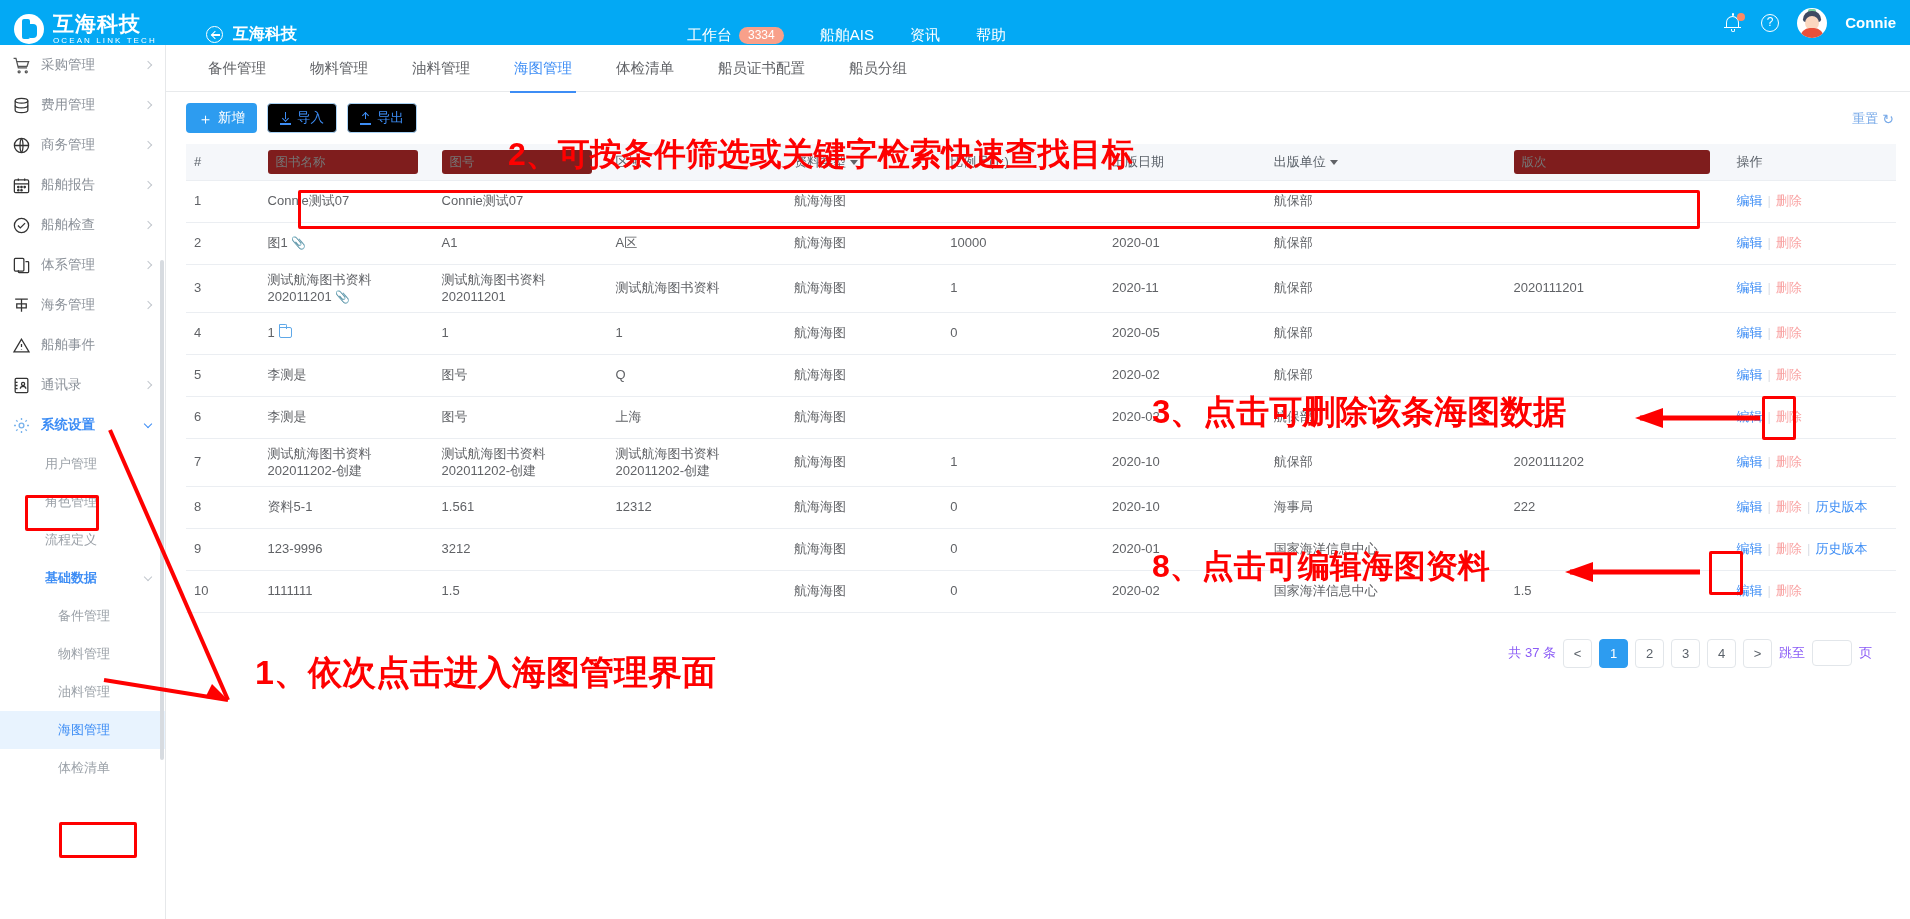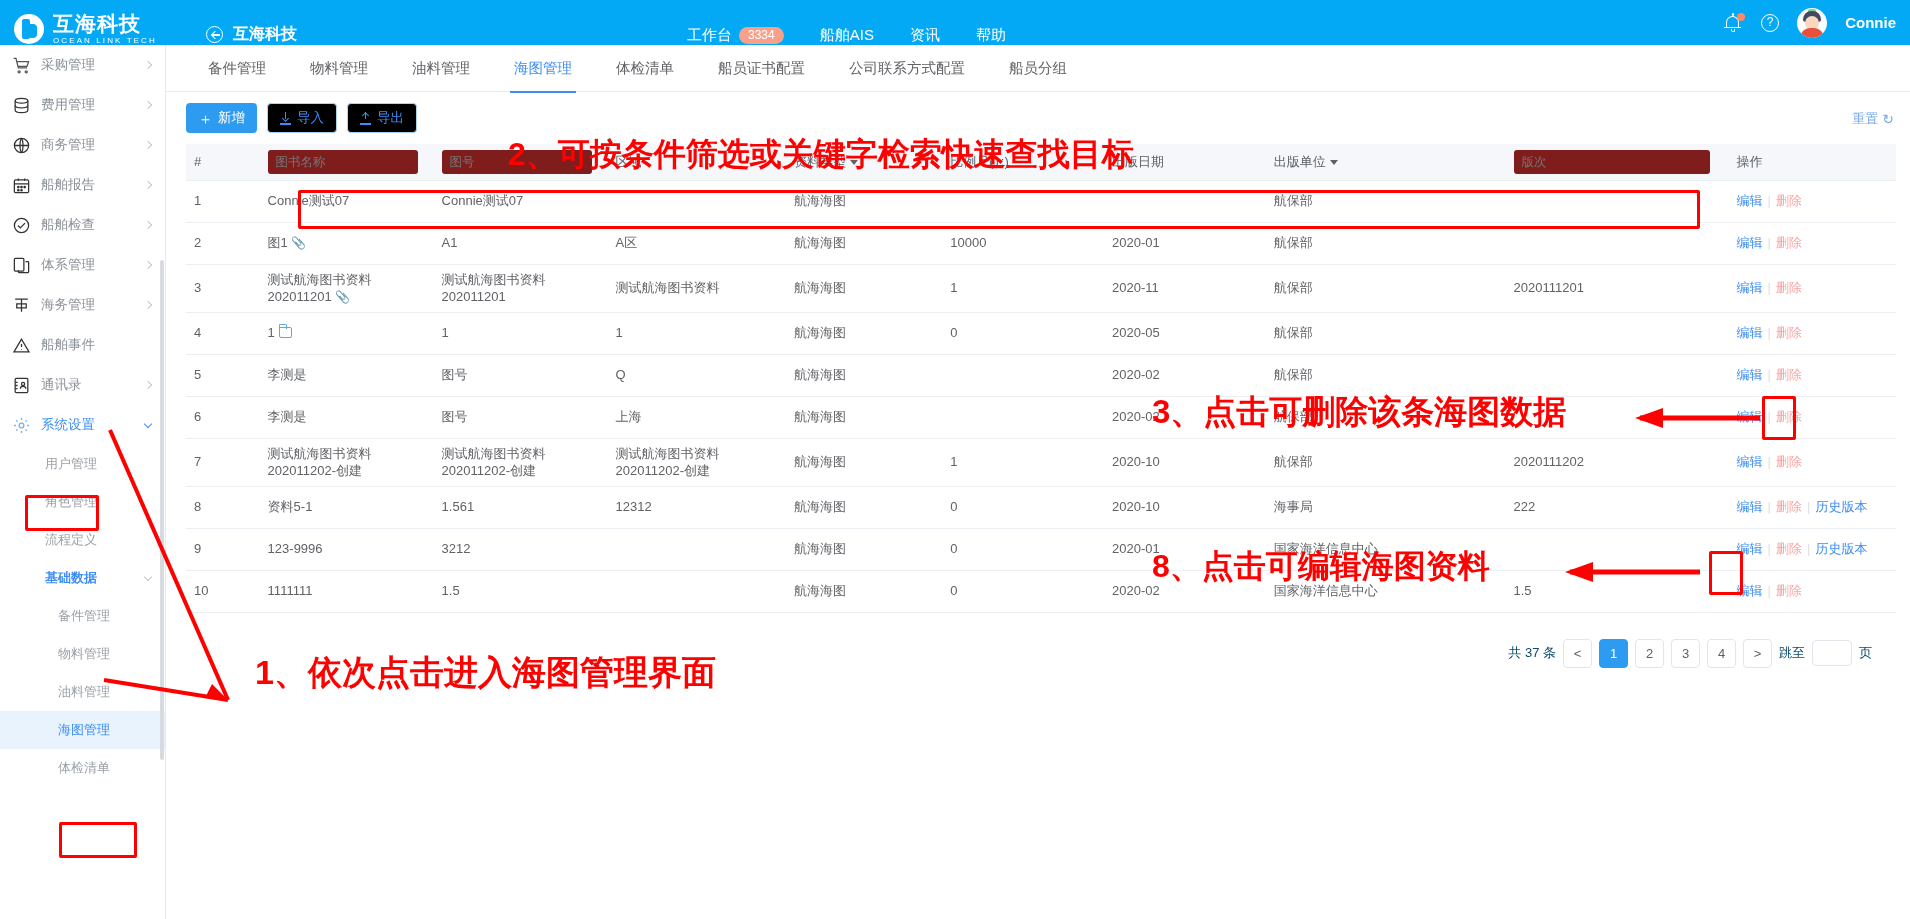--- a/index.html
+++ b/index.html
@@ -89,21 +89,21 @@
     height: 40px; display: flex; align-items: center; padding: 0 14px 0 12px;
     font-size: 13.5px; color: #8b9199; cursor: pointer; position: relative;
   }
   .sb-icon { width: 19px; height: 19px; flex: 0 0 19px; margin-right: 10px; position: relative; color: #555; }
   .sb-label { flex: 1 1 auto; white-space: nowrap; }
   .sb-chev {
     width: 6px; height: 6px; border-right: 1.4px solid #c2c7cd; border-bottom: 1.4px solid #c2c7cd;
     transform: rotate(-45deg); flex: 0 0 auto;
   }
   .sb-chev.down { transform: rotate(45deg); margin-bottom: 3px; }
-  .sb-item.active { color: #3d8df5; font-weight: normal; }
+  .sb-item.active { color: #3d8df5; font-weight: bold; }
   .sb-item.active .sb-chev { border-color: #3d8df5; }
   .sb-sub { height: 38px; display: flex; align-items: center; font-size: 13px; color: #9ba1a8; padding-left: 45px; cursor: pointer; }
   .sb-sub.lvl2 { padding-left: 58px; }
   .sb-sub.blue { color: #3d8df5; font-weight: bold; }
   .sb-sub.sel { background: #e8f3fe; color: #3d8df5; }
   .sb-sub .sb-chev { margin-left: auto; margin-right: 14px; }
   .sb-scroll { position: absolute; right: 1px; top: 215px; width: 4px; height: 500px; background: #d7dbe0; border-radius: 2px; }
 
   
   .main {
@@ -171,21 +171,21 @@
 
   
   .pager { display: flex; justify-content: flex-end; align-items: center; gap: 7px; padding: 26px 24px 0 0; font-size: 13px; color: #606266; }
   .pg-box {
     min-width: 29px; height: 29px; border: 1px solid #e2e6ea; border-radius: 4px;
     display: flex; align-items: center; justify-content: center; background: #fff;
     cursor: pointer; font-size: 13px; color: #5a6169; padding: 0 6px;
   }
   .pg-box.cur { background: #2d9cf0; border-color: #2d9cf0; color: #fff; }
   .pg-input { width: 40px; height: 26px; border: 1px solid #e2e6ea; border-radius: 4px; outline: none; }
-  .pg-text { color: #0c4a6e; }
+  .pg-text { color: #8b5cf6; }
 
   
   .anno { position: absolute; left: 0; top: 0; width: 1910px; height: 919px; pointer-events: none; z-index: 25; }
   .an-text {
     position: absolute; color: #fe0000; font-weight: bold; white-space: nowrap;
     font-family: "Liberation Sans", "DejaVu Sans", sans-serif;
   }
   .an-box { position: absolute; border: 3px solid #fe0000; border-radius: 2px; }
 </style>
 </head>
@@ -357,21 +357,20 @@
 </div>
 
 <div class="main">
   <div class="tabs">
     <div class="tab">备件管理</div>
     <div class="tab">物料管理</div>
     <div class="tab">油料管理</div>
     <div class="tab active">海图管理</div>
     <div class="tab">体检清单</div>
     <div class="tab">船员证书配置</div>
-    <div class="tab">公司联系方式配置</div>
     <div class="tab">船员分组</div>
   </div>
 
   <div class="toolbar">
     <div class="btn btn-primary">
       <span class="plus">＋</span>
       <span>新增</span>
     </div>
     <div class="btn btn-ghost">
       <span class="dl-icon">

